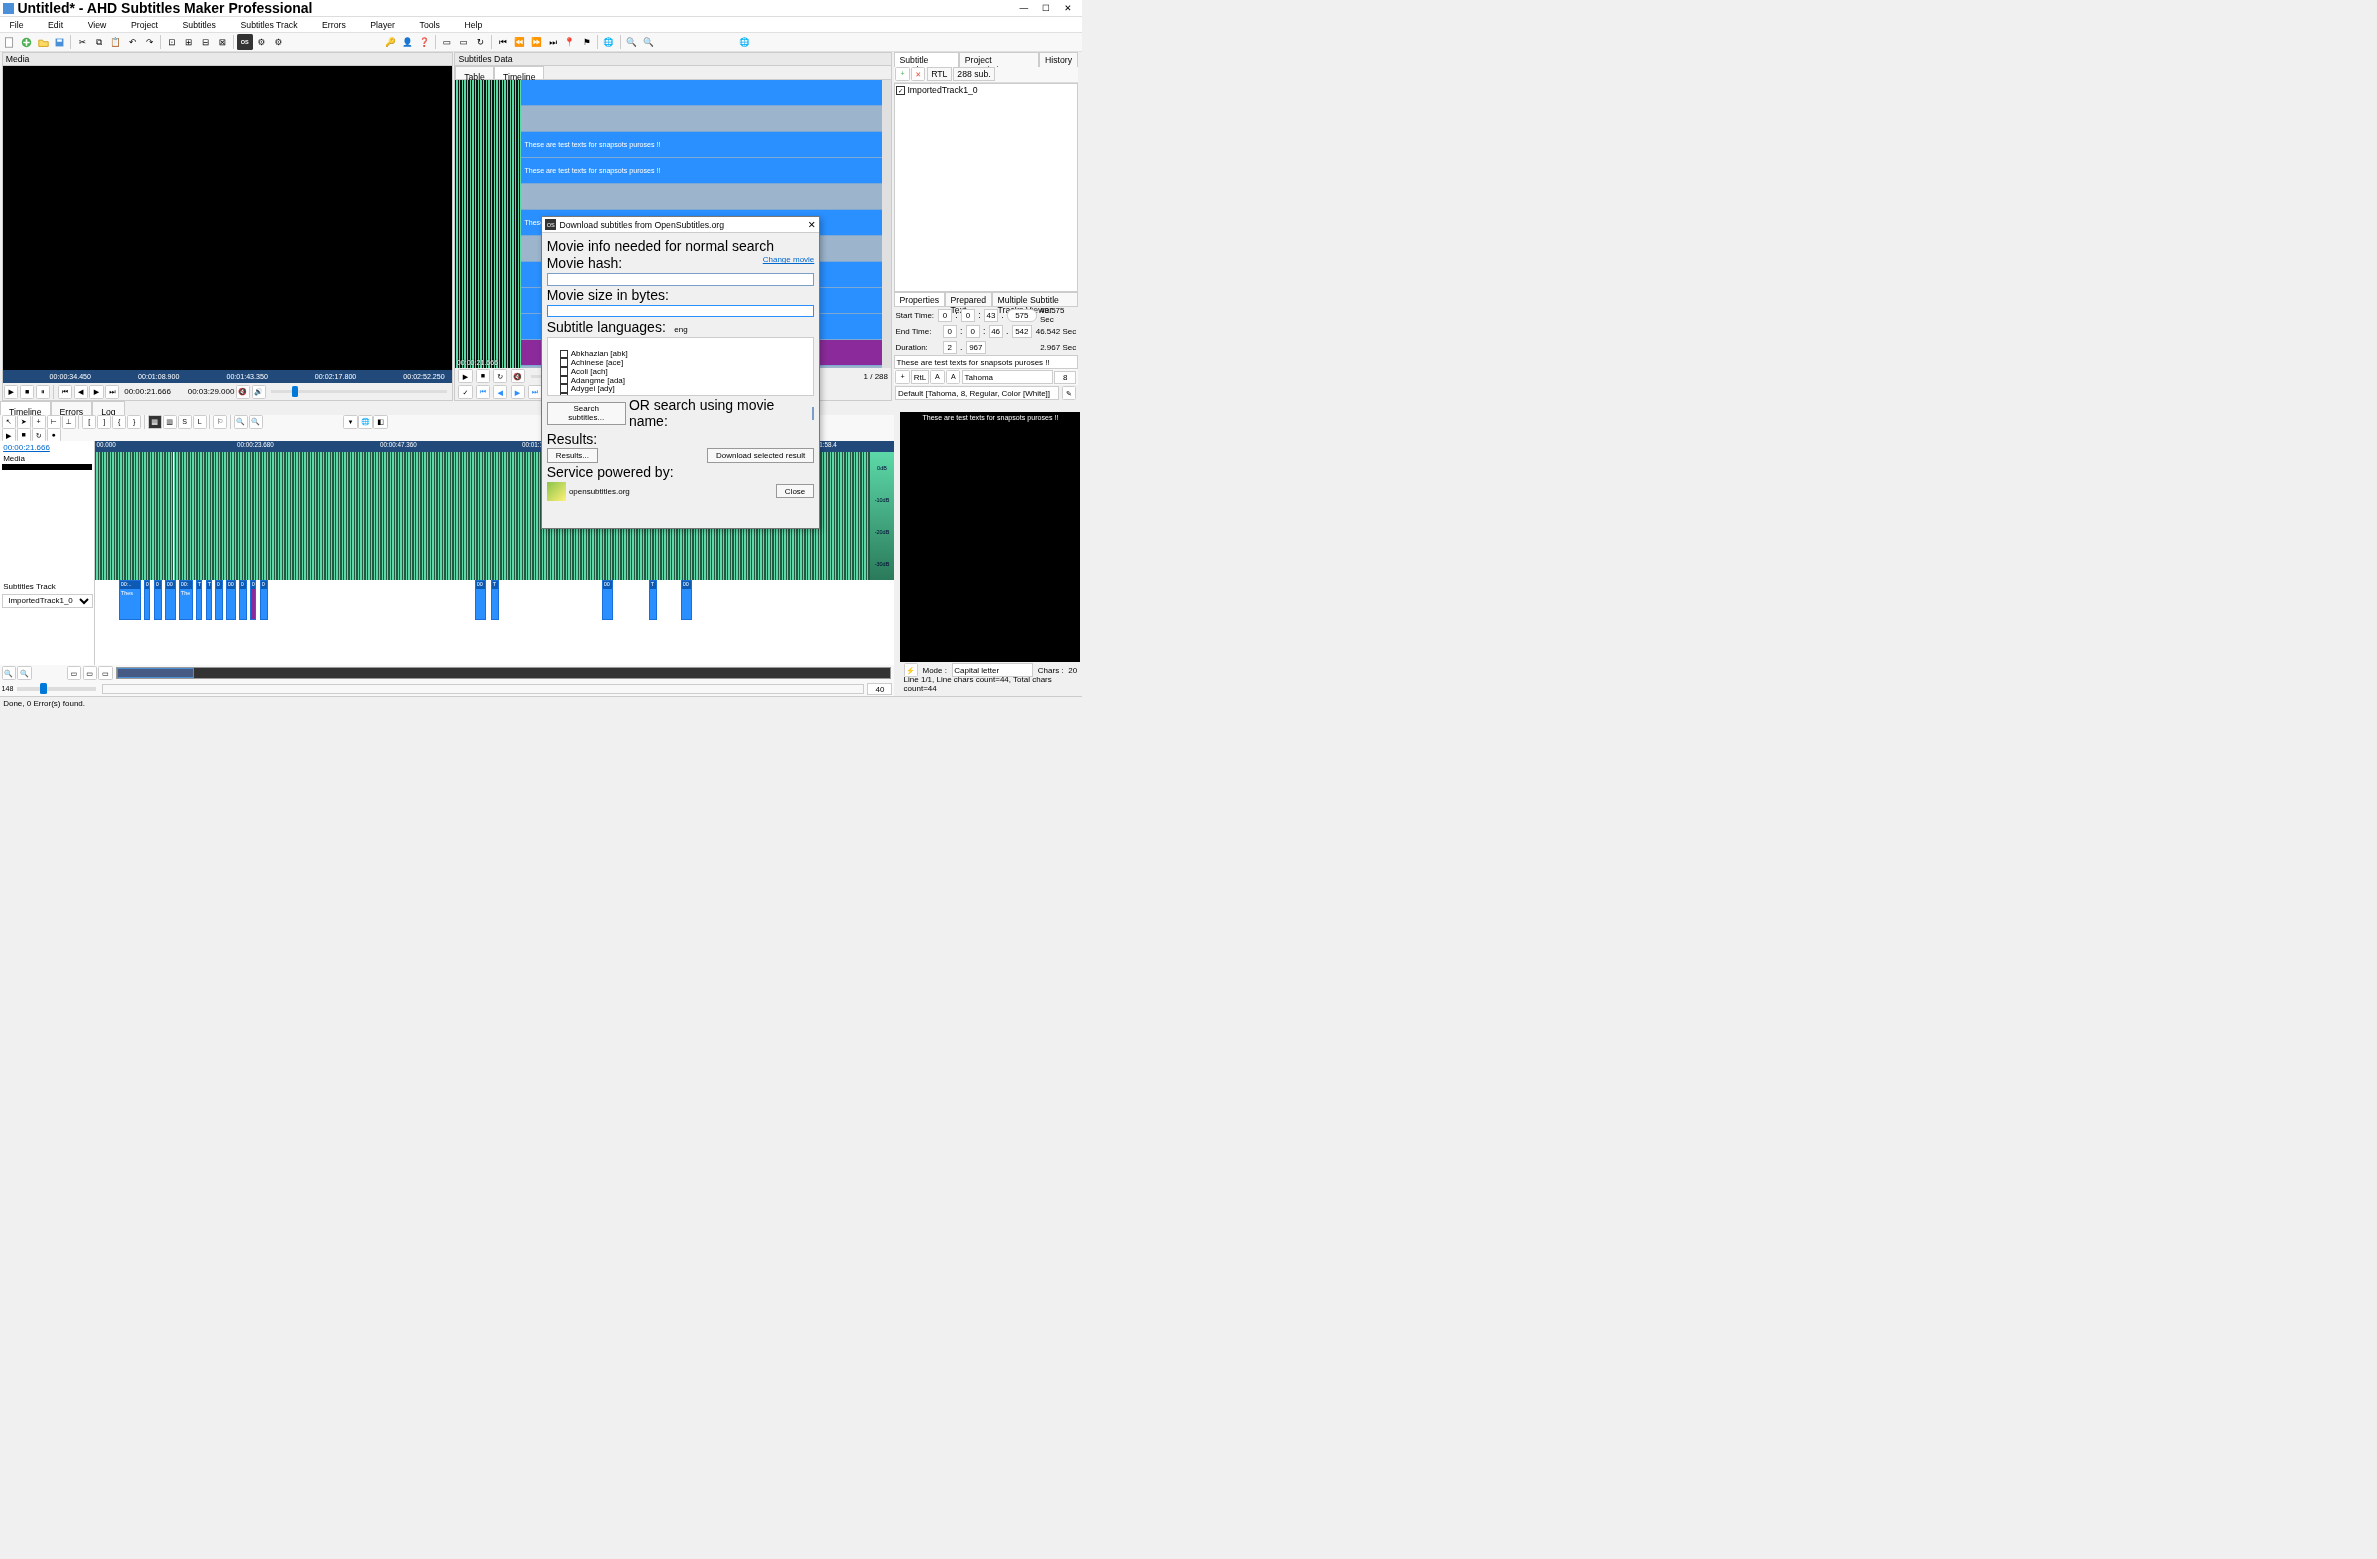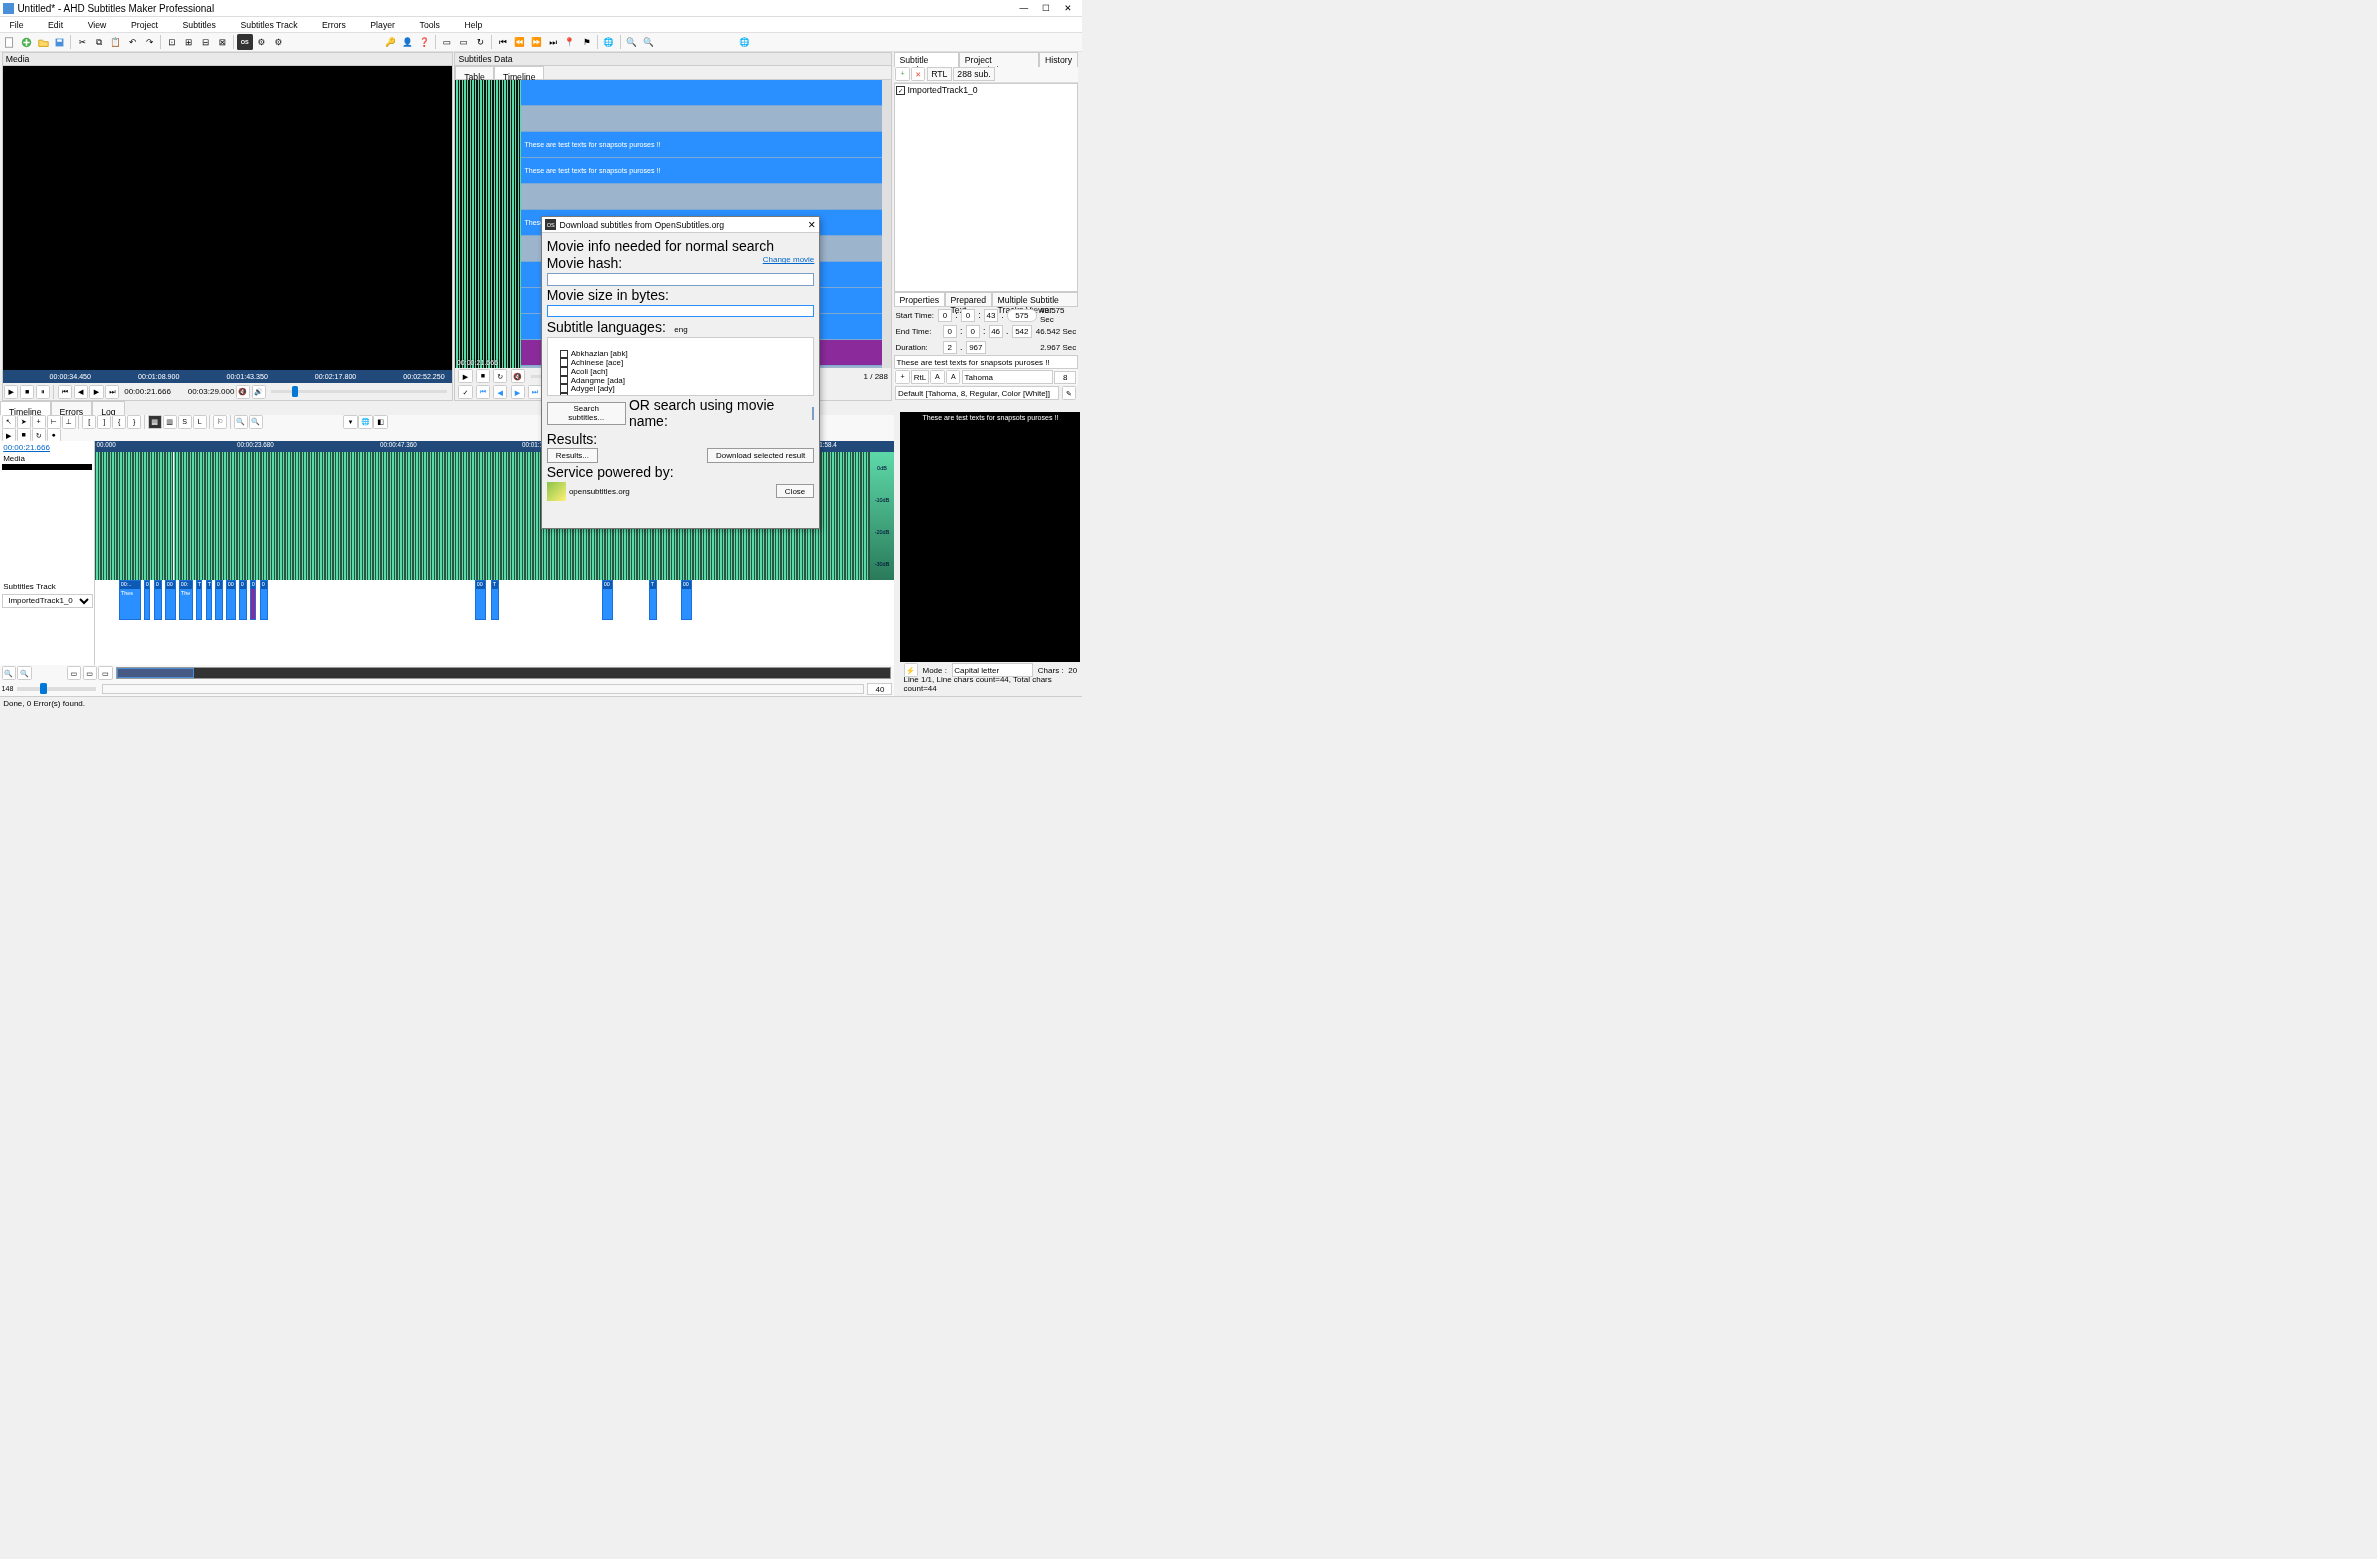--- a/index.html
+++ b/index.html
@@ -1,19 +1,19 @@
 <!DOCTYPE html>
 <html style="font-size:12.7px"><head>
 <meta charset="utf-8">
 <style>
 * { box-sizing: border-box; margin: 0; padding: 0; }
 body { font-family: "Segoe UI", Tahoma, sans-serif; font-size: 8.7px; background: #f0f0f0; width: 1082px; height: 710px; overflow: hidden; position: relative; }
 .titlebar { height: 17.4px; background: #fff; display: flex; align-items: center; padding: 0 3.2px; border-bottom: 0.8px solid #ddd; }
 .titlebar-icon { width: 11px; height: 11px; background: #4a90d9; margin-right: 3.2px; }
-.titlebar-text { flex: 1; font-size: 10px; }
+.titlebar-text { flex: 1; font-size: 14px; font-weight: bold; }
 .win-controls { display: flex; gap: 0; }
 .win-btn { width: 22px; height: 16px; display: flex; align-items: center; justify-content: center; font-size: 8.7px; cursor: pointer; }
 .menubar { height: 16px; background: #fff; display: flex; align-items: center; padding: 0 3.2px; gap: 12px; border-bottom: 0.8px solid #e0e0e0; }
 .menu-item { padding: 1.6px 6.3px; cursor: pointer; }
 .toolbar { height: 19px; background: #f8f8f8; display: flex; align-items: center; padding: 0 1.6px; gap: 0.8px; border-bottom: 0.8px solid #e0e0e0; }
 .tbtn { width: 16px; height: 16px; display: flex; align-items: center; justify-content: center; cursor: pointer; border: 0.8px solid transparent; border-radius: 1.6px; }
 .tsep { width: 1.6px; height: 14.2px; border-left: 0.8px solid #ccc; margin: 0 1.6px; }
 .tgap { flex: 0 0 95px; }
 .main-row { display: flex; height: 349px; }
 .panel { background: #fff; border: 0.8px solid #ccc; display: flex; flex-direction: column; }

